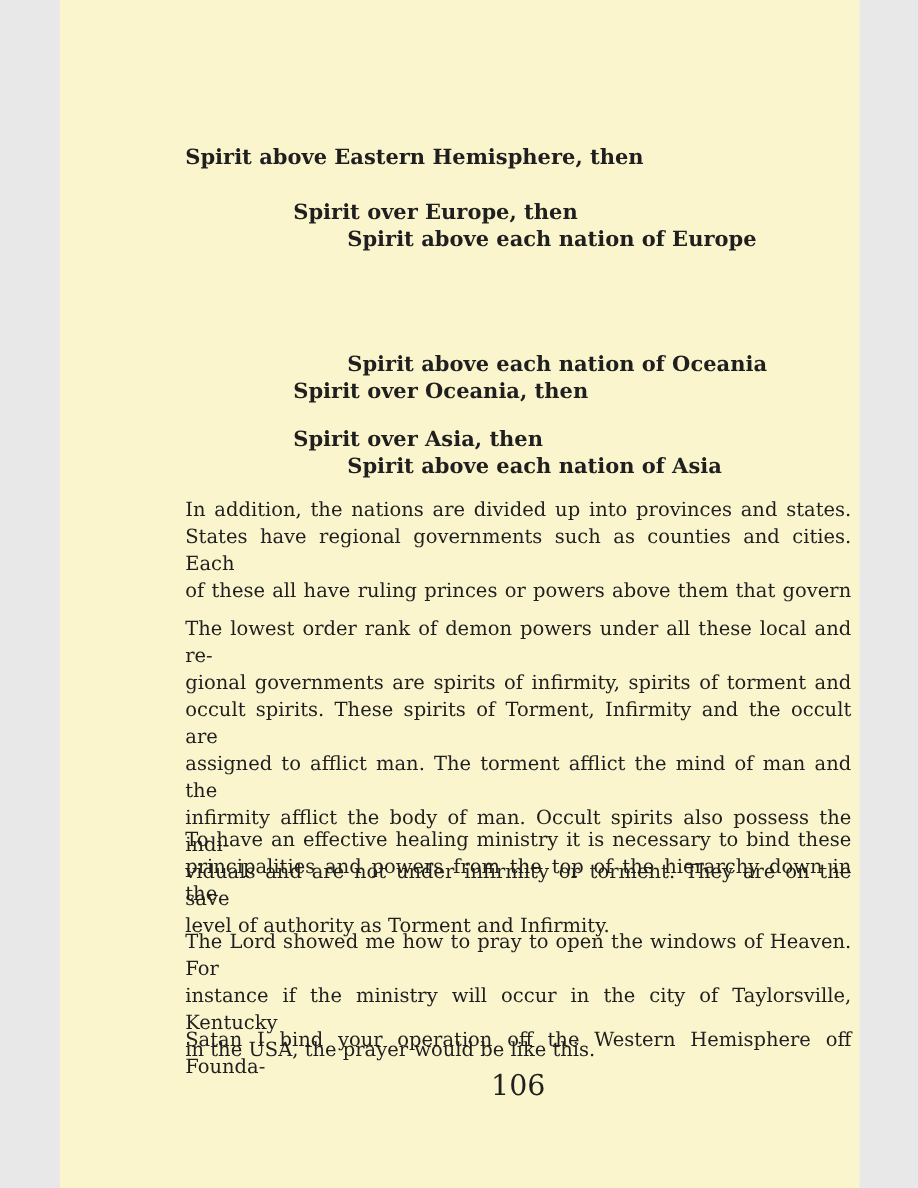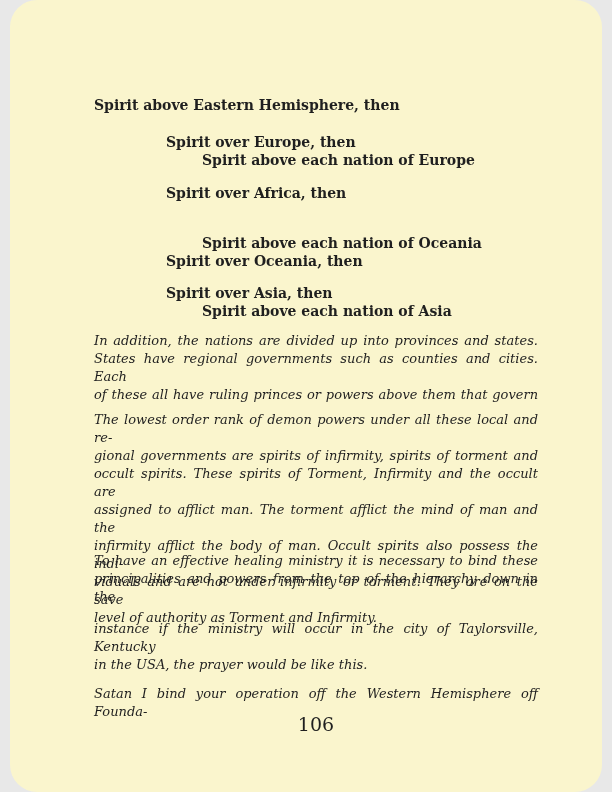--- a/index.html
+++ b/index.html
@@ -1,39 +1,37 @@
 <!DOCTYPE html>
 <html><head>
 <meta charset="utf-8">
 <style>
   * { margin: 0; padding: 0; box-sizing: border-box; }
   html, body { background: #e8e8e8; }
   .page {
     position: relative;
-    width: 592px;
+    width: 533px;
     height: 792px;
     margin: 0 auto;
     background: #faf5cd;
     color: #1f1f1f;
     font-family: "DejaVu Serif", "Liberation Serif", serif;
     overflow: hidden;
-    border-radius: 27px;
   }
   .content {
     position: absolute;
     left: 84px;
     top: 0;
     width: 444px;
   }
   .block { position: absolute; left: 0; right: 0; }
   .line {
     font-size: 13px;
     line-height: 18px;
     white-space: nowrap;
-    font-style: italic;
   }
   .j {
     white-space: normal;
     text-align: justify;
     text-align-last: justify;
   }
   .heading {
     font-weight: bold;
     font-size: 14px;
     line-height: 18px;
@@ -59,21 +57,20 @@
     <div class="block" style="top:96px">
       <div class="heading">Spirit above Eastern Hemisphere, then</div>
     </div>
 
     <div class="block" style="top:133px">
       <div class="heading ind1">Spirit over Europe, then</div>
       <div class="heading ind2">Spirit above each nation of Europe</div>
     </div>
 
     <div class="block" style="top:184px">
-      <div class="heading ind1">Spirit over Africa, then</div>
     </div>
 
     <div class="block" style="top:234px">
       <div class="heading ind2">Spirit above each nation of Oceania</div>
       <div class="heading ind1">Spirit over Oceania, then</div>
     </div>
 
     <div class="block" style="top:284px">
       <div class="heading ind1">Spirit over Asia, then</div>
       <div class="heading ind2">Spirit above each nation of Asia</div>
@@ -94,20 +91,21 @@
       <div class="line j">viduals and are not under infirmity or torment.  They are on the save</div>
       <div class="line">level of authority as Torment and Infirmity.</div>
     </div>
 
     <div class="block" style="top:552px">
       <div class="line j">To have an effective healing ministry it is necessary to bind these</div>
       <div class="line j">principalities and powers from the top of the hierarchy down in the</div>
     </div>
 
     <div class="block" style="top:620px">
+      <div class="line j">The Lord showed me how to pray to open the windows of Heaven. For</div>
       <div class="line j">instance if the ministry will occur in the city of Taylorsville, Kentucky</div>
       <div class="line">in the USA, the prayer would be like this.</div>
     </div>
 
     <div class="block" style="top:685px">
       <div class="line j">Satan I bind your operation off the Western Hemisphere off Founda-</div>
     </div>
 
   </div>
 

